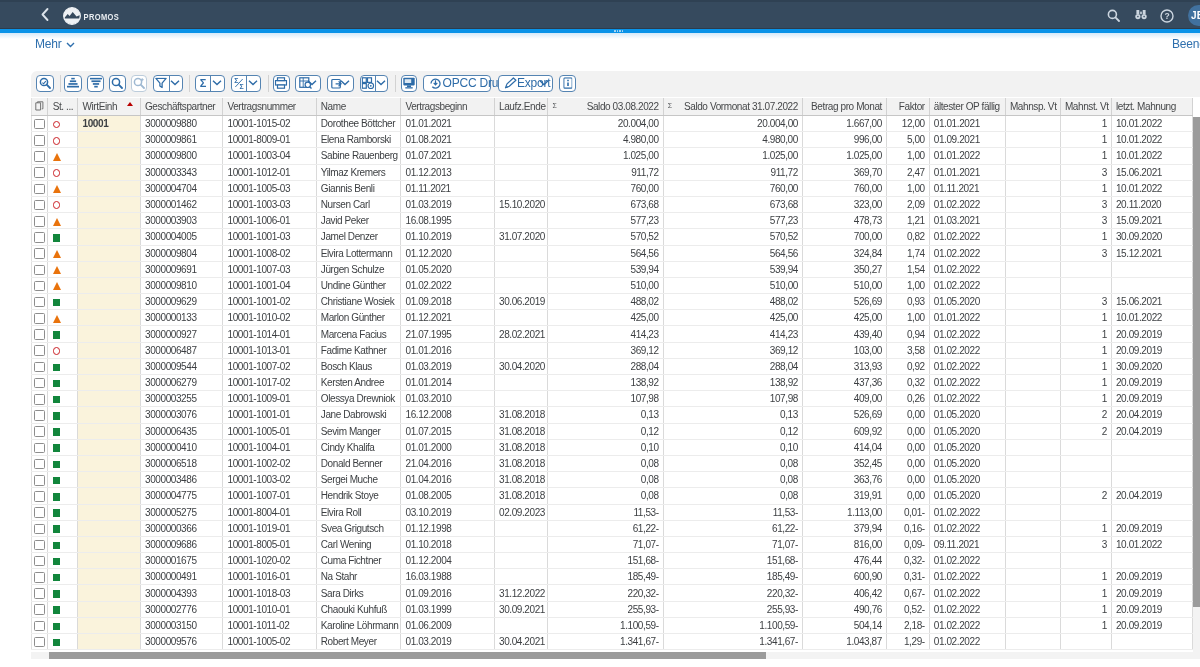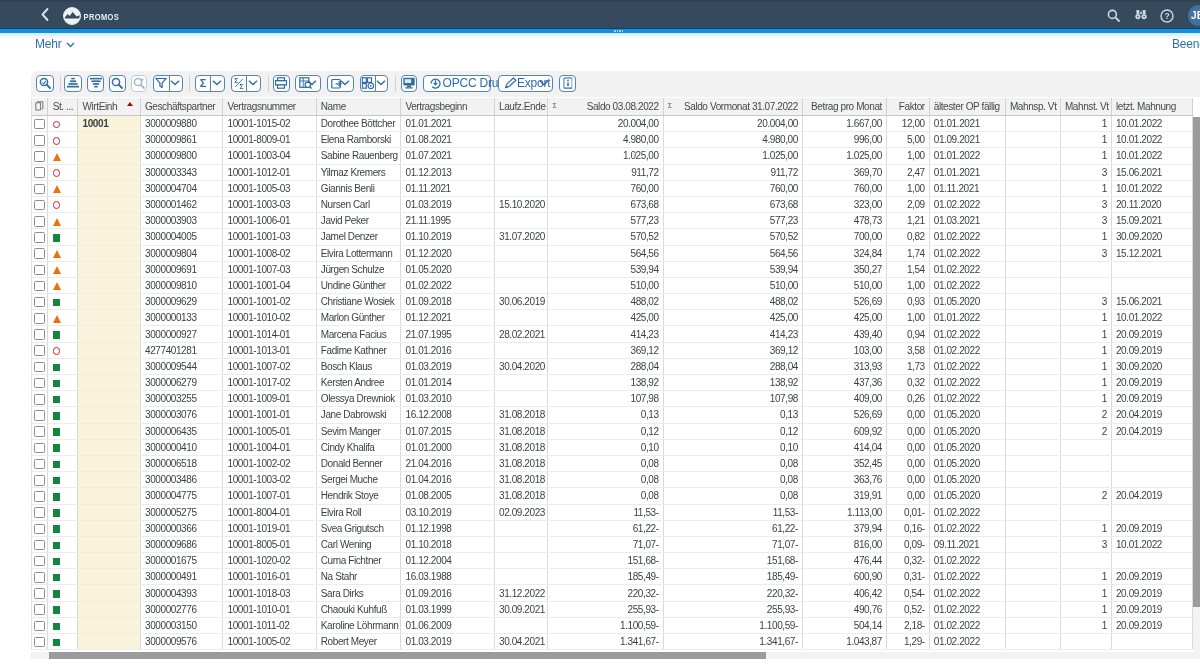--- a/index.html
+++ b/index.html
@@ -378,21 +378,21 @@
         <td class="r">3</td>
         <td>20.11.2020</td>
       </tr>
 <tr class="dr">
         <td class="c"><span class="cb"></span></td>
         <td style="padding-left:5px"><span class="ic-t"></span></td>
         <td class="cream"></td>
         <td>3000003903</td>
         <td>10001-1006-01</td>
         <td>Javid Peker</td>
-        <td>21.11.1995</td>
+        <td>16.08.1995</td>
         <td></td>
         <td class="r">577,23</td>
         <td class="r">577,23</td>
         <td class="r">478,73</td>
         <td class="r">1,21</td>
         <td>01.03.2021</td>
         <td></td>
         <td class="r">3</td>
         <td>15.09.2021</td>
       </tr>
@@ -519,21 +519,21 @@
         <td class="r">0,94</td>
         <td>01.02.2022</td>
         <td></td>
         <td class="r">1</td>
         <td>20.09.2019</td>
       </tr>
 <tr class="dr">
         <td class="c"><span class="cb"></span></td>
         <td style="padding-left:5px"><span class="ic-o"></span></td>
         <td class="cream"></td>
-        <td>4277401281</td>
+        <td>3000006487</td>
         <td>10001-1013-01</td>
         <td>Fadime Kathner</td>
         <td>01.01.2016</td>
         <td></td>
         <td class="r">369,12</td>
         <td class="r">369,12</td>
         <td class="r">103,00</td>
         <td class="r">3,58</td>
         <td>01.02.2022</td>
         <td></td>
@@ -545,21 +545,21 @@
         <td style="padding-left:5px"><span class="ic-g"></span></td>
         <td class="cream"></td>
         <td>3000009544</td>
         <td>10001-1007-02</td>
         <td>Bosch Klaus</td>
         <td>01.03.2019</td>
         <td>30.04.2020</td>
         <td class="r">288,04</td>
         <td class="r">288,04</td>
         <td class="r">313,93</td>
-        <td class="r">1,73</td>
+        <td class="r">0,92</td>
         <td>01.02.2022</td>
         <td></td>
         <td class="r">1</td>
         <td>30.09.2020</td>
       </tr>
 <tr class="dr">
         <td class="c"><span class="cb"></span></td>
         <td style="padding-left:5px"><span class="ic-g"></span></td>
         <td class="cream"></td>
         <td>3000006279</td>
@@ -797,21 +797,21 @@
         <td style="padding-left:5px"><span class="ic-g"></span></td>
         <td class="cream"></td>
         <td>3000004393</td>
         <td>10001-1018-03</td>
         <td>Sara Dirks</td>
         <td>01.09.2016</td>
         <td>31.12.2022</td>
         <td class="r">220,32-</td>
         <td class="r">220,32-</td>
         <td class="r">406,42</td>
-        <td class="r">0,54-</td>
+        <td class="r">0,67-</td>
         <td>01.02.2022</td>
         <td></td>
         <td class="r">1</td>
         <td>20.09.2019</td>
       </tr>
 <tr class="dr">
         <td class="c"><span class="cb"></span></td>
         <td style="padding-left:5px"><span class="ic-g"></span></td>
         <td class="cream"></td>
         <td>3000002776</td>

